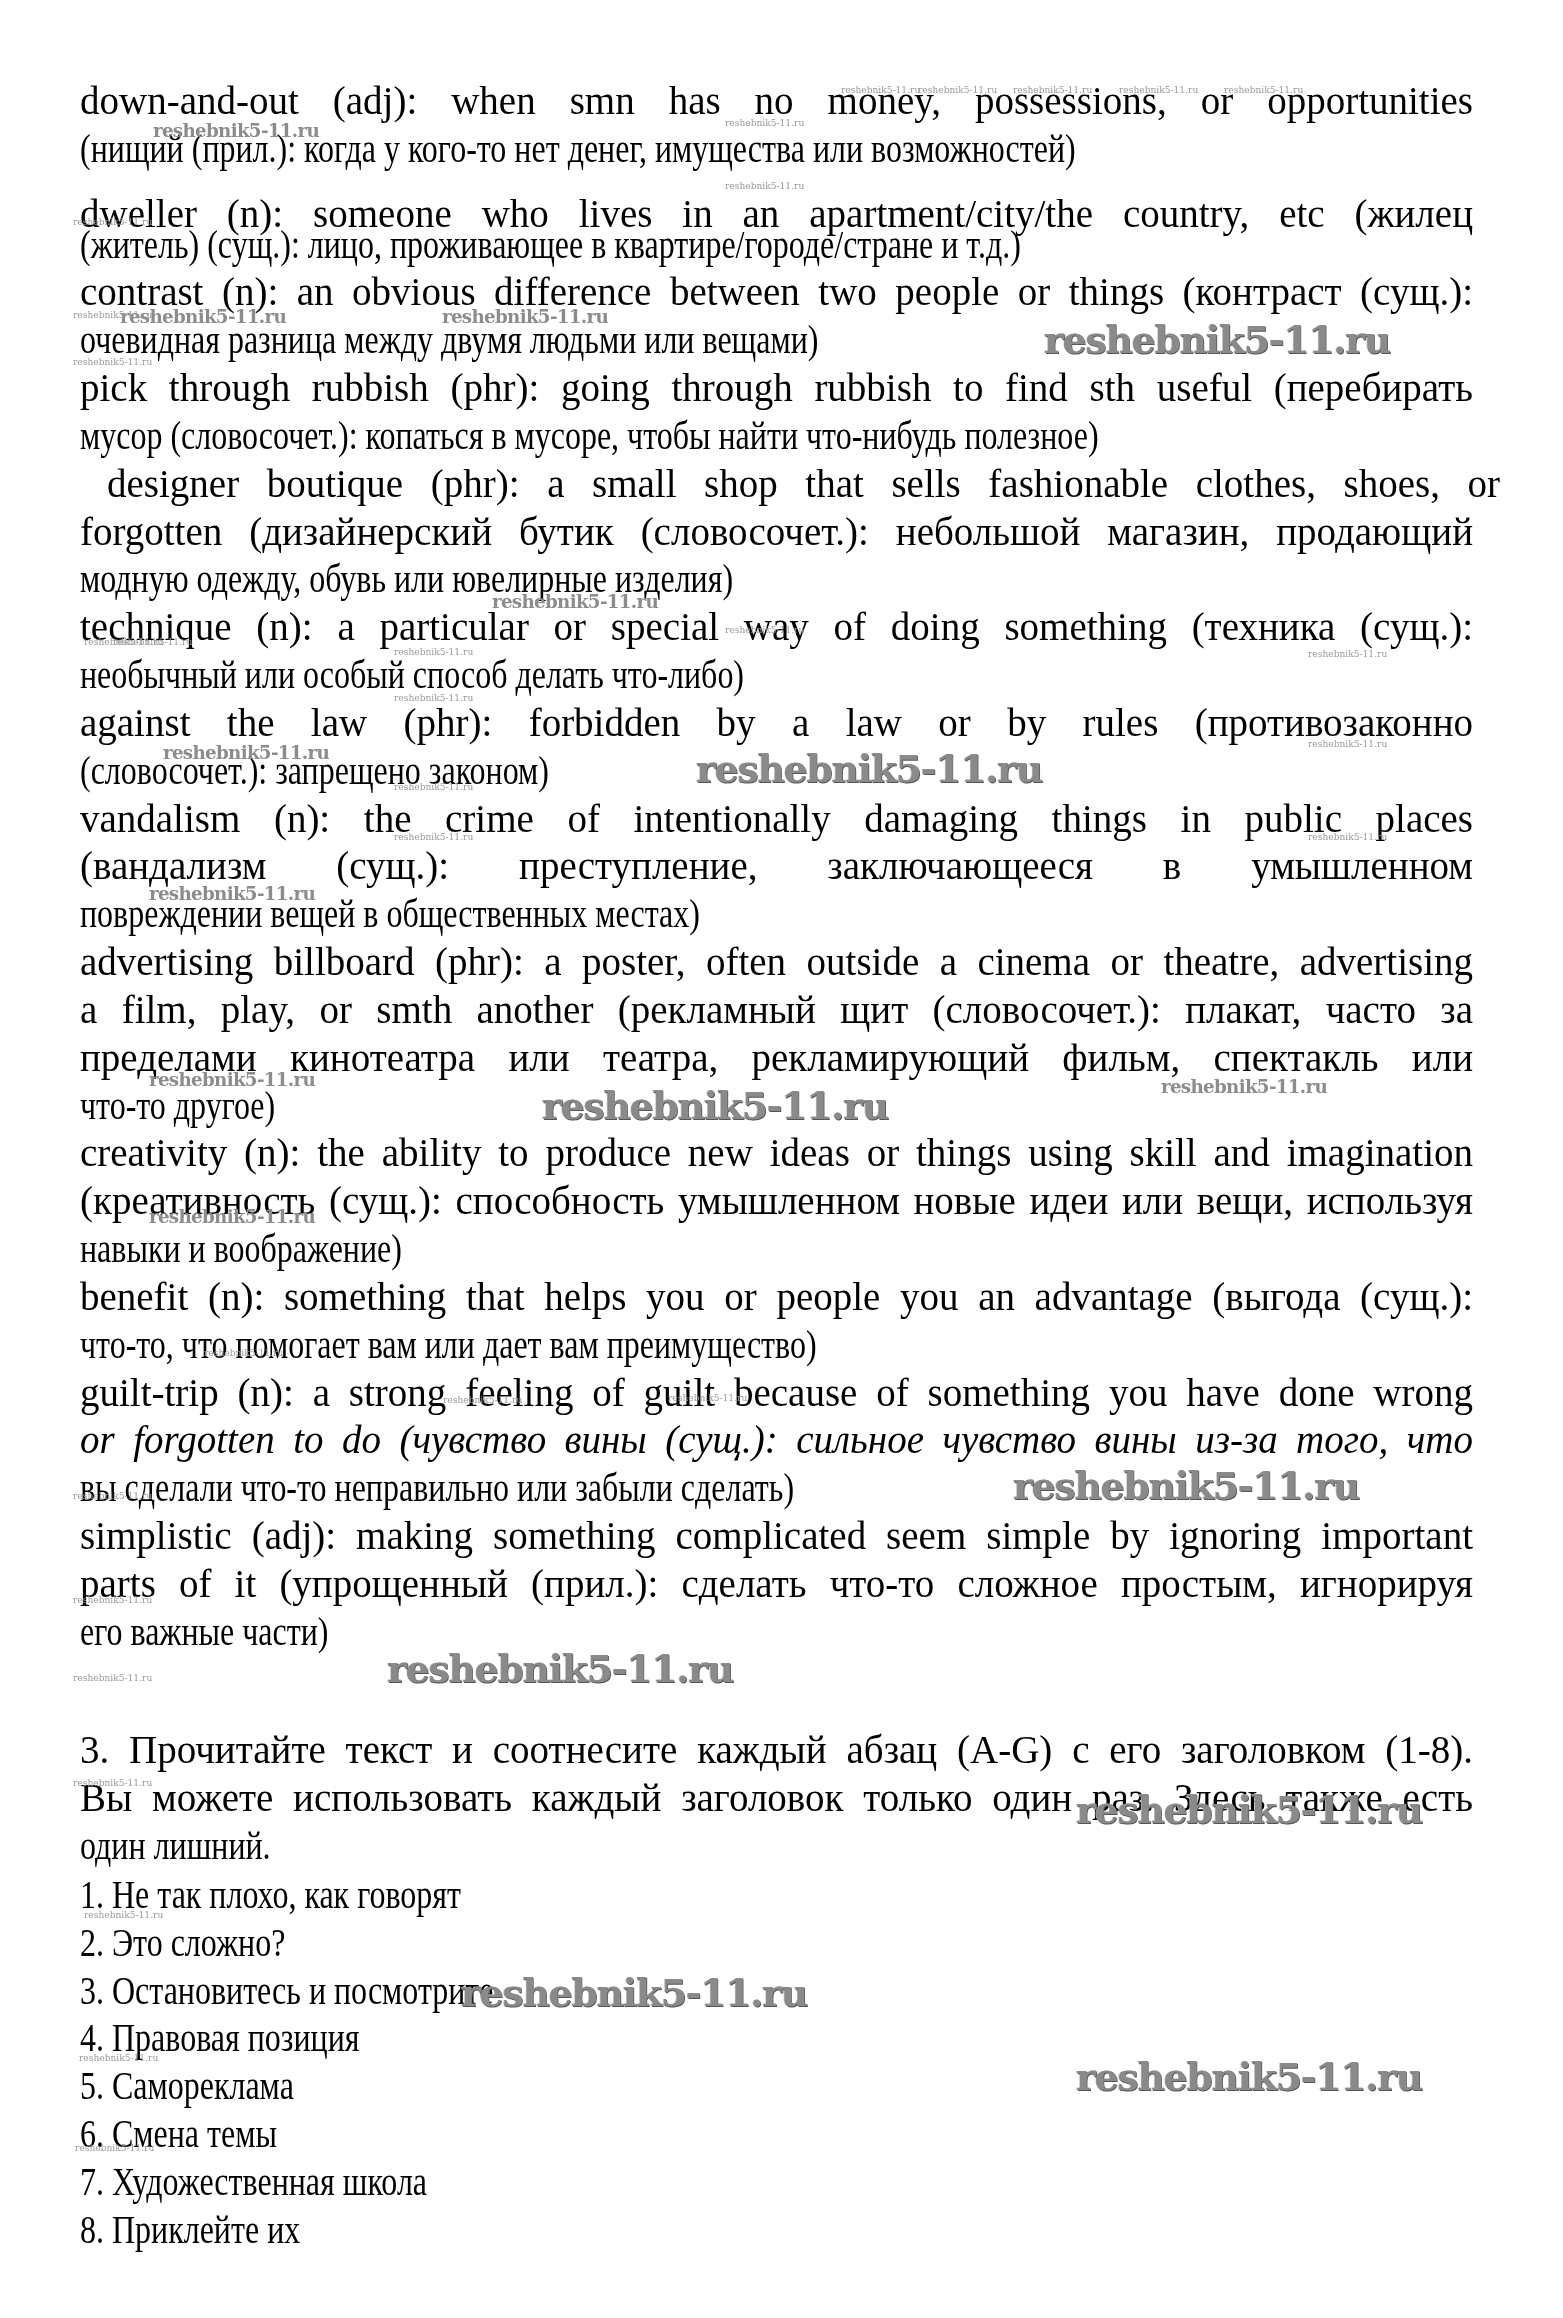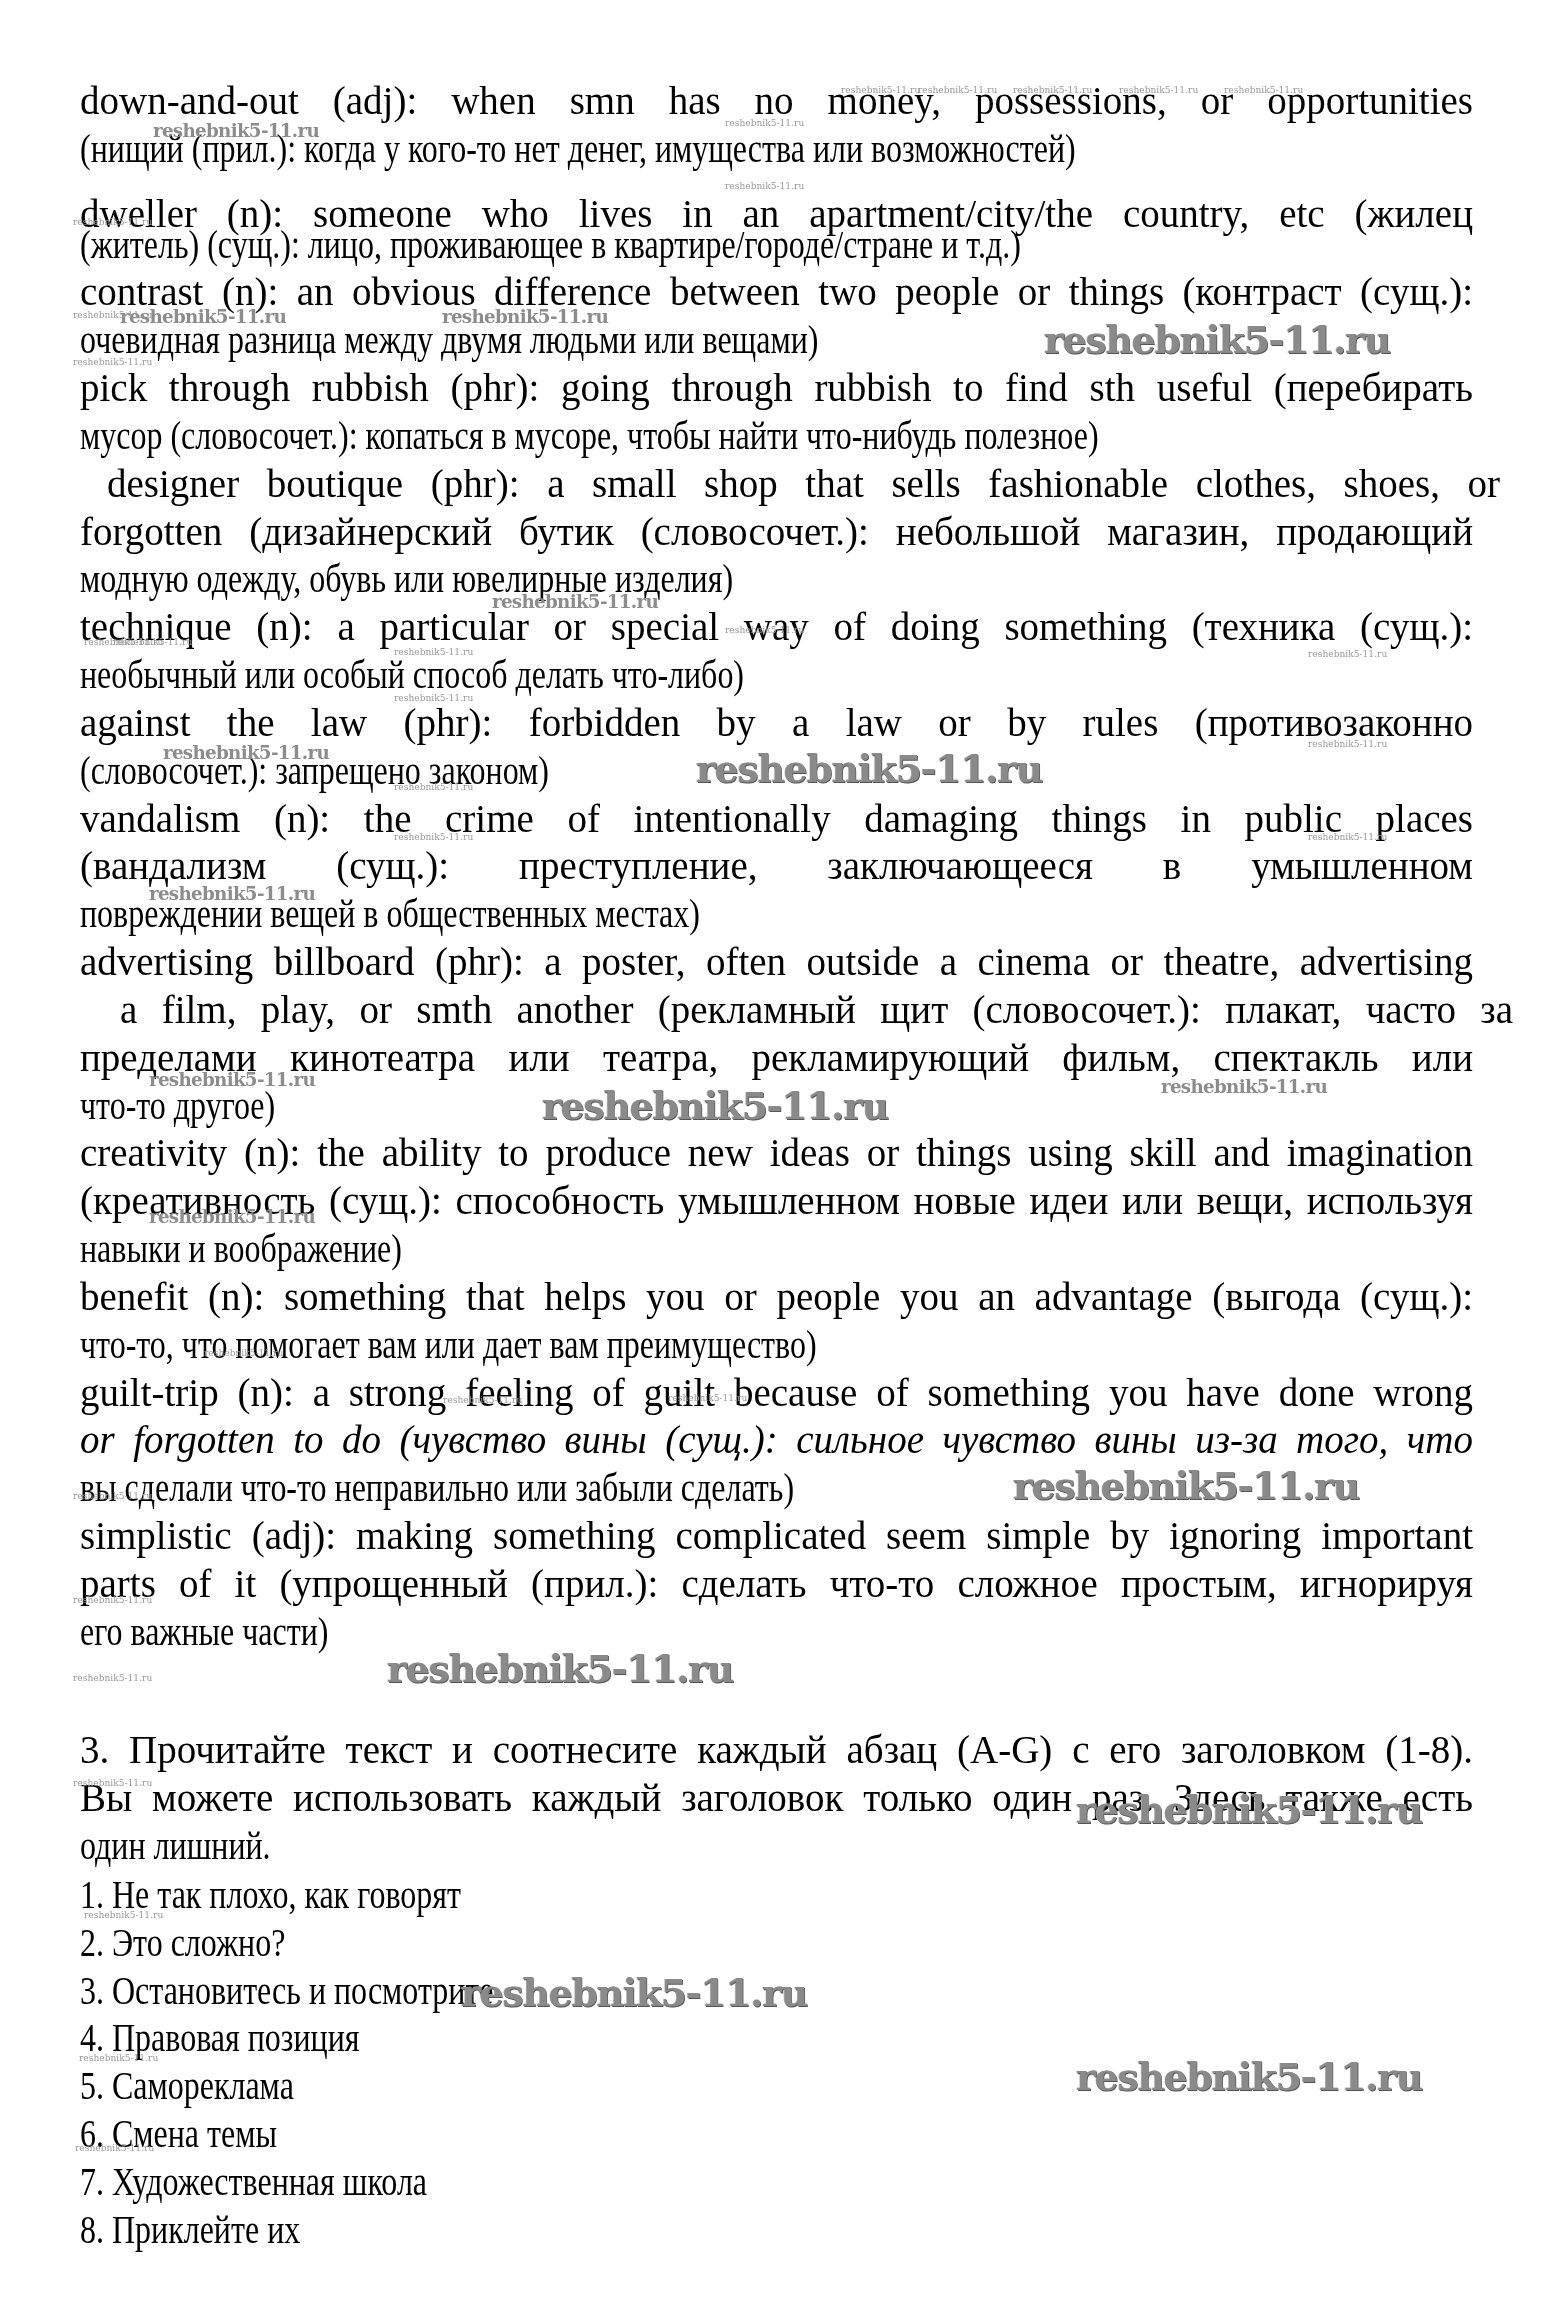--- a/index.html
+++ b/index.html
@@ -103,21 +103,21 @@
   </div>
 
   <div>
     <div class="line justify" style="top: 718px; width: 1393px; display: block; white-space: normal;">vandalism (n): the crime of intentionally damaging things in public places</div>
     <div class="line justify" style="top: 765px; width: 1393px; display: block; white-space: normal;">(вандализм (сущ.): преступление, заключающееся в умышленном</div>
     <div class="line" style="top: 813px; width: auto; display: inline-block; transform: scaleX(0.82);">повреждении вещей в общественных местах)</div>
   </div>
 
   <div>
     <div class="line justify" style="top: 861px; width: 1393px; display: block; white-space: normal;">advertising billboard (phr): a poster, often outside a cinema or theatre, advertising</div>
-    <div class="line justify" style="top: 909px; width: 1393px; display: block; white-space: normal; margin-left: 40px;">a film, play, or smth another (рекламный щит (словосочет.): плакат, часто за</div>
+    <div class="line justify" style="top: 909px; width: 1393px; display: block; white-space: normal;">a film, play, or smth another (рекламный щит (словосочет.): плакат, часто за</div>
     <div class="line justify" style="top: 957px; width: 1393px; display: block; white-space: normal;">пределами кинотеатра или театра, рекламирующий фильм, спектакль или</div>
     <div class="line" style="top: 1005px; width: auto; display: inline-block; transform: scaleX(0.82);">что-то другое)</div>
   </div>
 
   <div>
     <div class="line justify" style="top: 1052px; width: 1393px; display: block; white-space: normal;">creativity (n): the ability to produce new ideas or things using skill and imagination</div>
     <div class="line justify" style="top: 1100px; width: 1393px; display: block; white-space: normal;">(креативность (сущ.): способность умышленном новые идеи или вещи, используя</div>
     <div class="line" style="top: 1148px; width: auto; display: inline-block; transform: scaleX(0.82);">навыки и воображение)</div>
   </div>
 

